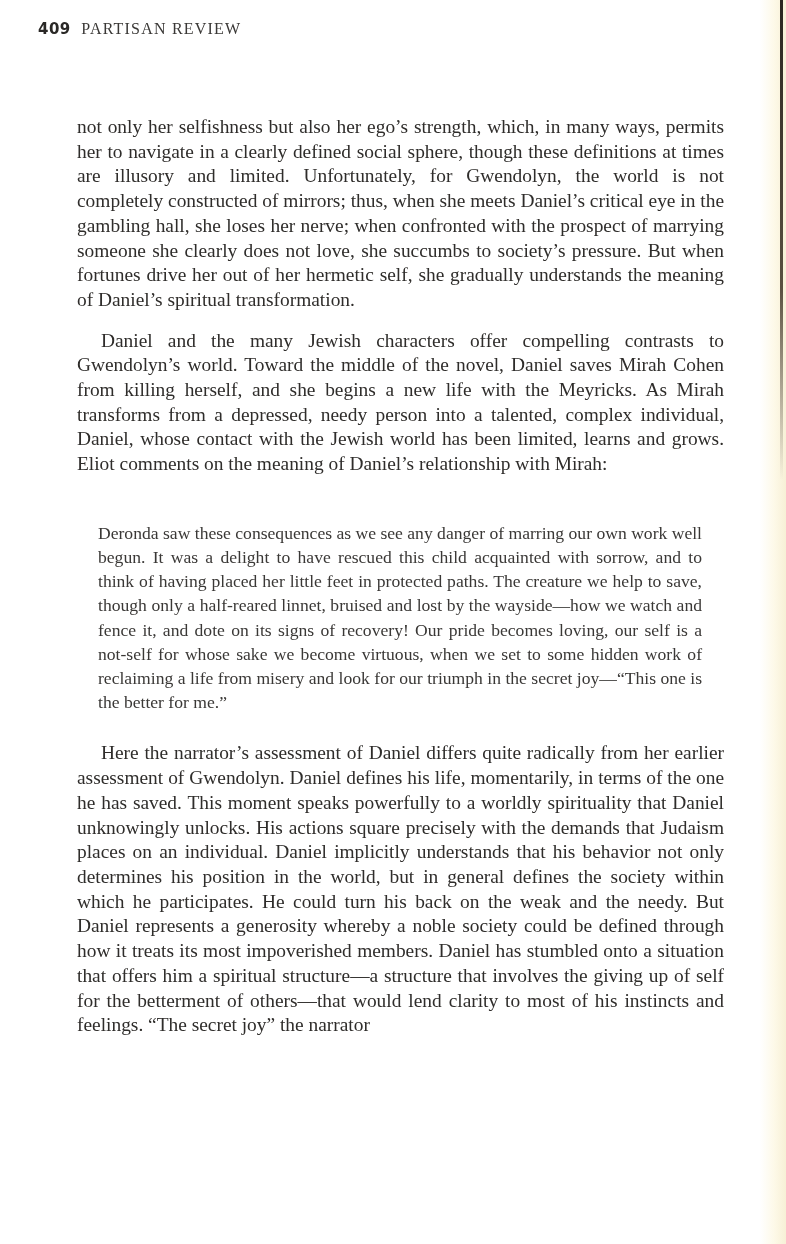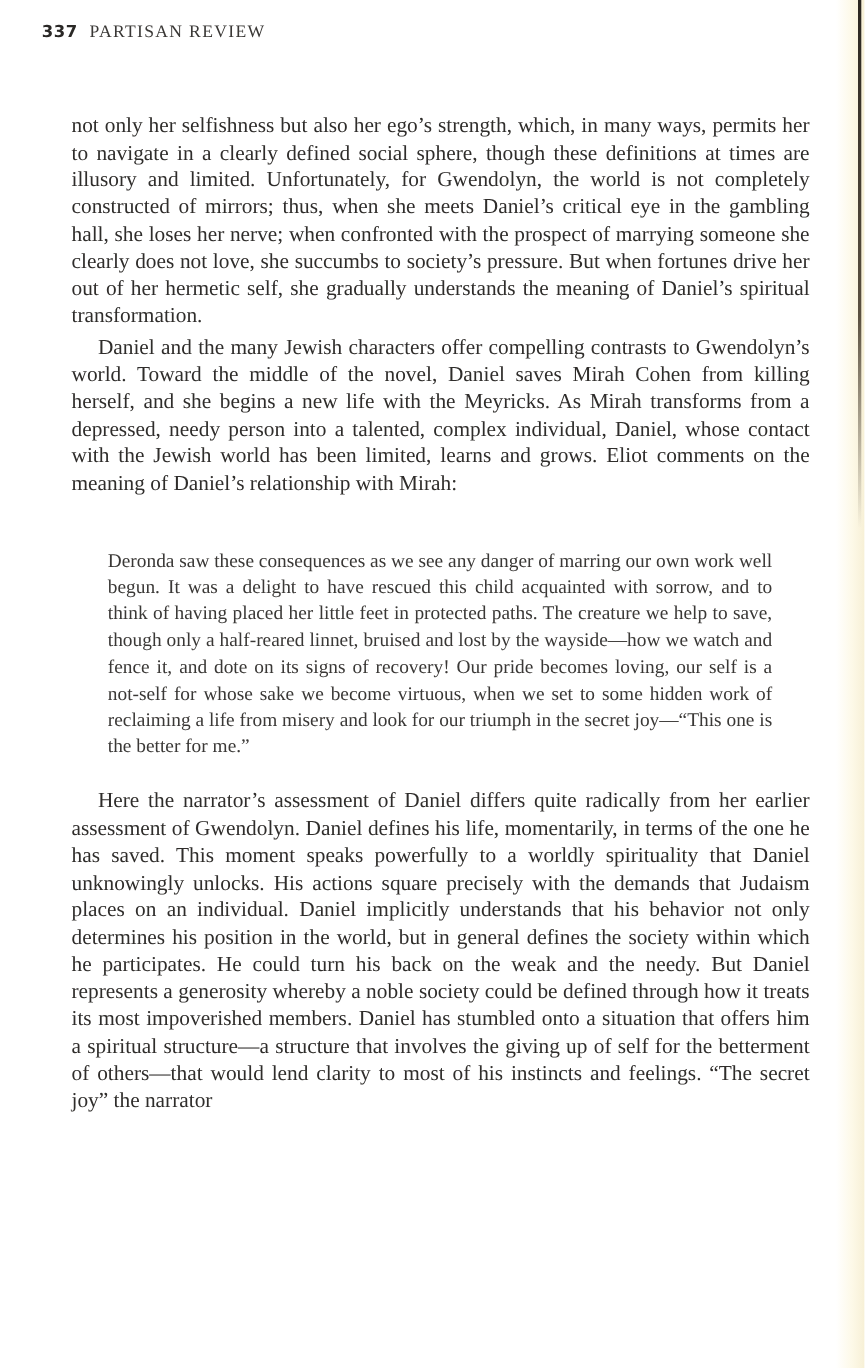--- a/index.html
+++ b/index.html
@@ -52,21 +52,21 @@
     }
     .body-text {
       position: absolute;
       left: 61px;
       top: 99px;
       width: 679px;
       font-size: 19.4px;
       line-height: 24.7px;
     }
     .para {
-      margin: 4px;
+      margin: 16px;
       text-align: justify;
       hyphens: none;
     }
     .para.indent {
       text-indent: 24px;
     }
     .block-quote {
       margin: 44px 0 27px 37px;
       width: 604px;
       font-size: 17.6px;
@@ -76,21 +76,21 @@
     }
   </style>
 </head>
 <body>
 
 <div class="page-edge">
   <div class="page-edge-line"></div>
 </div>
 
 <div class="running-head">
-  <span class="folio">337</span>
+  <span class="folio">409</span>
   <span class="journal">PARTISAN REVIEW</span>
 </div>
 
 <div class="body-text">
   <p class="para">not only her selfishness but also her ego’s strength, which, in many ways, permits her to navigate in a clearly defined social sphere, though these definitions at times are illusory and limited. Unfortunately, for Gwendolyn, the world is not completely constructed of mirrors; thus, when she meets Daniel’s critical eye in the gambling hall, she loses her nerve; when confronted with the prospect of marrying someone she clearly does not love, she succumbs to society’s pressure. But when fortunes drive her out of her hermetic self, she gradually understands the meaning of Daniel’s spiritual transformation.</p>
   <p class="para indent">Daniel and the many Jewish characters offer compelling contrasts to Gwendolyn’s world. Toward the middle of the novel, Daniel saves Mirah Cohen from killing herself, and she begins a new life with the Meyricks. As Mirah transforms from a depressed, needy person into a talented, complex individual, Daniel, whose contact with the Jewish world has been limited, learns and grows. Eliot comments on the meaning of Daniel’s relationship with Mirah:</p>
   <blockquote class="block-quote">Deronda saw these consequences as we see any danger of marring our own work well begun. It was a delight to have rescued this child acquainted with sorrow, and to think of having placed her little feet in protected paths. The creature we help to save, though only a half-reared linnet, bruised and lost by the wayside—how we watch and fence it, and dote on its signs of recovery! Our pride becomes loving, our self is a not-self for whose sake we become virtuous, when we set to some hidden work of reclaiming a life from misery and look for our triumph in the secret joy—“This one is the better for me.”</blockquote>
   <p class="para indent">Here the narrator’s assessment of Daniel differs quite radically from her earlier assessment of Gwendolyn. Daniel defines his life, momentarily, in terms of the one he has saved. This moment speaks powerfully to a worldly spirituality that Daniel unknowingly unlocks. His actions square precisely with the demands that Judaism places on an individual. Daniel implicitly understands that his behavior not only determines his position in the world, but in general defines the society within which he participates. He could turn his back on the weak and the needy. But Daniel represents a generosity whereby a noble society could be defined through how it treats its most impoverished members. Daniel has stumbled onto a situation that offers him a spiritual structure—a structure that involves the giving up of self for the betterment of others—that would lend clarity to most of his instincts and feelings. “The secret joy” the narrator</p>
 </div>
 

